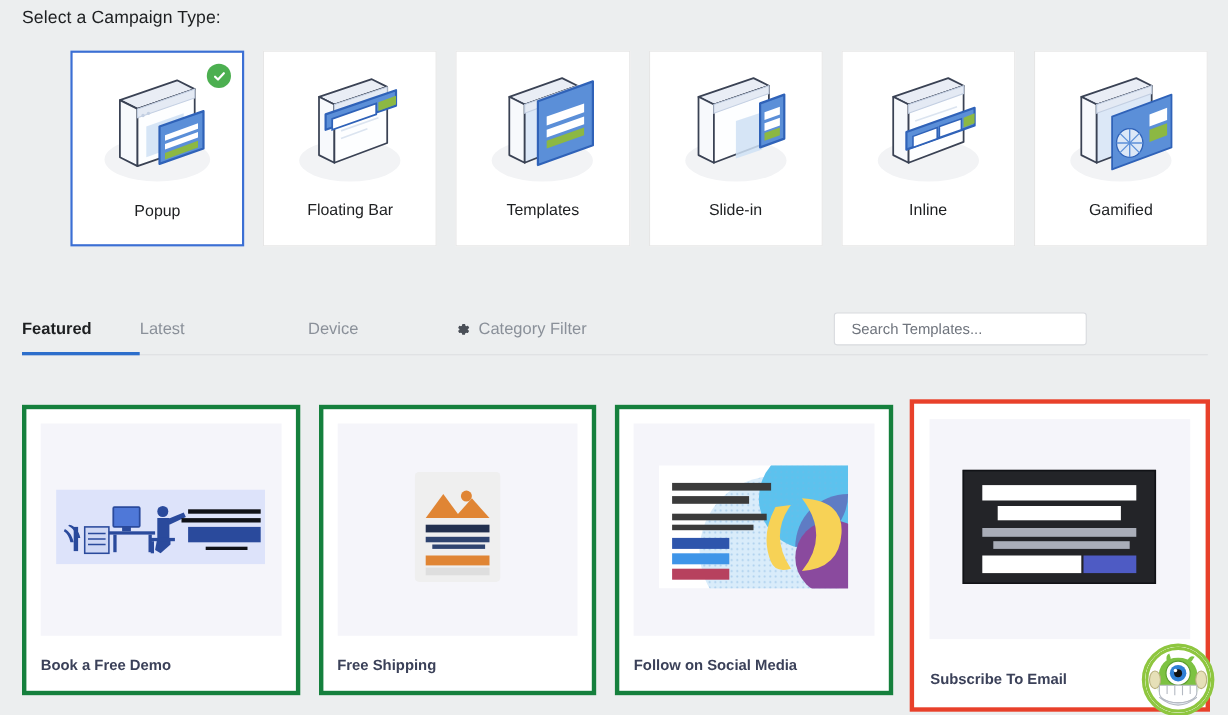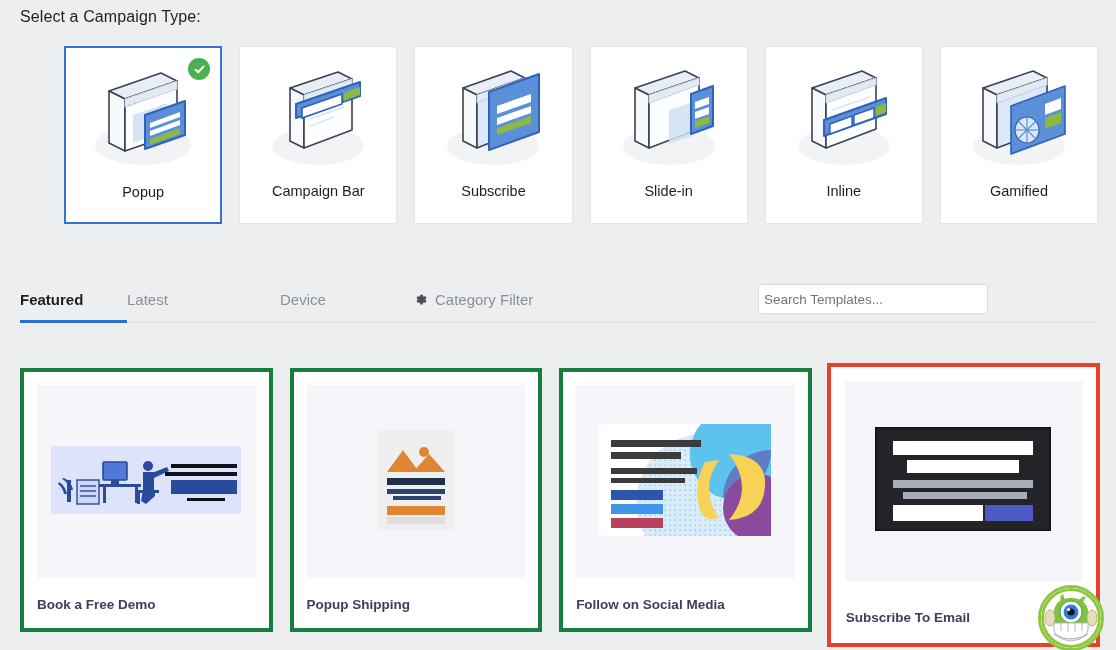--- a/index.html
+++ b/index.html
@@ -80,21 +80,21 @@
   .tab-latest { width: 153px; text-align: center; }
   .tab-device { width: 133px; }
   .gear-icon { margin-right: 7px; display: inline-flex; }
 
   .search-box {
     position: absolute; right: 18px; top: 6px;
     width: 230px; height: 30px;
     background: #ffffff;
     border: 1px solid #d8dade;
     border-radius: 3px;
-    padding: 0 5px;
+    padding: 0 15px;
     font-family: "Liberation Sans", sans-serif;
     font-size: 13.5px;
     color: #3b4159;
   }
   .search-box::placeholder { color: #6f747d; }
 
   
   .tpl-row {
     position: absolute; left: 20px; top: 368px;
     width: 1078px; height: 264px;
@@ -186,38 +186,38 @@
           <g stroke="#dbe4f0" stroke-width="1.5">
             <path d="M54 50 L88 38"></path>
               <path d="M54 57 L88 45"></path>
               <path d="M54 64 L78 55"></path>
           </g>
           <path d="M40 42 L104 20 L104 34 L40 56 Z" fill="#5b8fd8" stroke="#2f62b8" stroke-width="2" stroke-linejoin="round"></path>
           <path d="M46 46 L86 32 L86 42 L46 56 Z" fill="#ffffff" stroke="#2f62b8" stroke-width="1.6"></path>
           <path d="M88 31 L104 25 L104 33 L88 39 Z" fill="#8cb843"></path>
         </svg>
       </div>
-      <div class="type-label">Campaign Bar</div>
+      <div class="type-label">Floating Bar</div>
     </div>
 
     <div class="type-card">
       <div class="type-art">
         <svg width="124" height="112" viewBox="0 0 124 112">
           <ellipse cx="62" cy="84" rx="46" ry="19" fill="#f2f3f5"></ellipse>
           <path d="M32 26 L80 9 L94 16 L46 33 Z" fill="#e9edf5" stroke="#3a4254" stroke-width="1.6" stroke-linejoin="round"></path>
           <path d="M32 26 L46 33 L46 86 L32 79 Z" fill="#f7f9fc" stroke="#3a4254" stroke-width="1.6" stroke-linejoin="round"></path>
           <path d="M46 33 L94 16 L94 67 L46 86 Z" fill="#dce8f7" stroke="#3a4254" stroke-width="1.6" stroke-linejoin="round"></path>
           <path d="M46 33 L94 16 L94 23 L46 41 Z" fill="#e4eaf4" stroke="#c3cfe2" stroke-width="1"></path>
           <path d="M58 30 L108 12 L108 70 L58 88 Z" fill="#5b8fd8" stroke="#2f62b8" stroke-width="2" stroke-linejoin="round"></path>
           <path d="M66 44 L100 32 L100 40 L66 52 Z" fill="#ffffff"></path>
           <path d="M66 56 L100 44 L100 51 L66 63 Z" fill="#ffffff"></path>
           <path d="M66 66 L100 54 L100 61 L66 73 Z" fill="#8cb843"></path>
         </svg>
       </div>
-      <div class="type-label">Subscribe</div>
+      <div class="type-label">Templates</div>
     </div>
 
     <div class="type-card">
       <div class="type-art">
         <svg width="124" height="112" viewBox="0 0 124 112">
           <ellipse cx="62" cy="84" rx="46" ry="19" fill="#f2f3f5"></ellipse>
           <path d="M28 26 L78 9 L92 16 L42 33 Z" fill="#e9edf5" stroke="#3a4254" stroke-width="1.6" stroke-linejoin="round"></path>
           <path d="M28 26 L42 33 L42 86 L28 79 Z" fill="#f7f9fc" stroke="#3a4254" stroke-width="1.6" stroke-linejoin="round"></path>
           <path d="M42 33 L92 16 L92 67 L42 86 Z" fill="#fdfeff" stroke="#3a4254" stroke-width="1.6" stroke-linejoin="round"></path>
           <path d="M42 33 L92 16 L92 23 L42 41 Z" fill="#e4eaf4" stroke="#c3cfe2" stroke-width="1"></path>
@@ -351,21 +351,21 @@
           <path d="M10 42 L26 20 L42 42 Z" fill="#e08534"></path>
           <path d="M36 42 L52 24 L68 42 Z" fill="#e08534"></path>
           <rect x="10" y="48" width="58" height="7" fill="#22304f"></rect>
           <rect x="10" y="59" width="58" height="5" fill="#2e4470"></rect>
           <rect x="16" y="66" width="48" height="4" fill="#2e4470"></rect>
           <rect x="10" y="76" width="58" height="9" fill="#e08534"></rect>
           <rect x="10" y="87" width="58" height="7" fill="#dedede"></rect>
         </svg>
         </span>
       </div>
-      <div class="tpl-name">Popup Shipping</div>
+      <div class="tpl-name">Free Shipping</div>
     </div>
 
     <div class="tpl-card">
       <div class="tpl-thumb">
         <span>
         <svg width="172" height="112" viewBox="0 0 172 112">
           <defs>
             <pattern id="dots" width="5" height="5" patternUnits="userSpaceOnUse">
               <circle cx="1.2" cy="1.2" r="0.9" fill="#7fb2e0" opacity=".55"></circle>
             </pattern>

